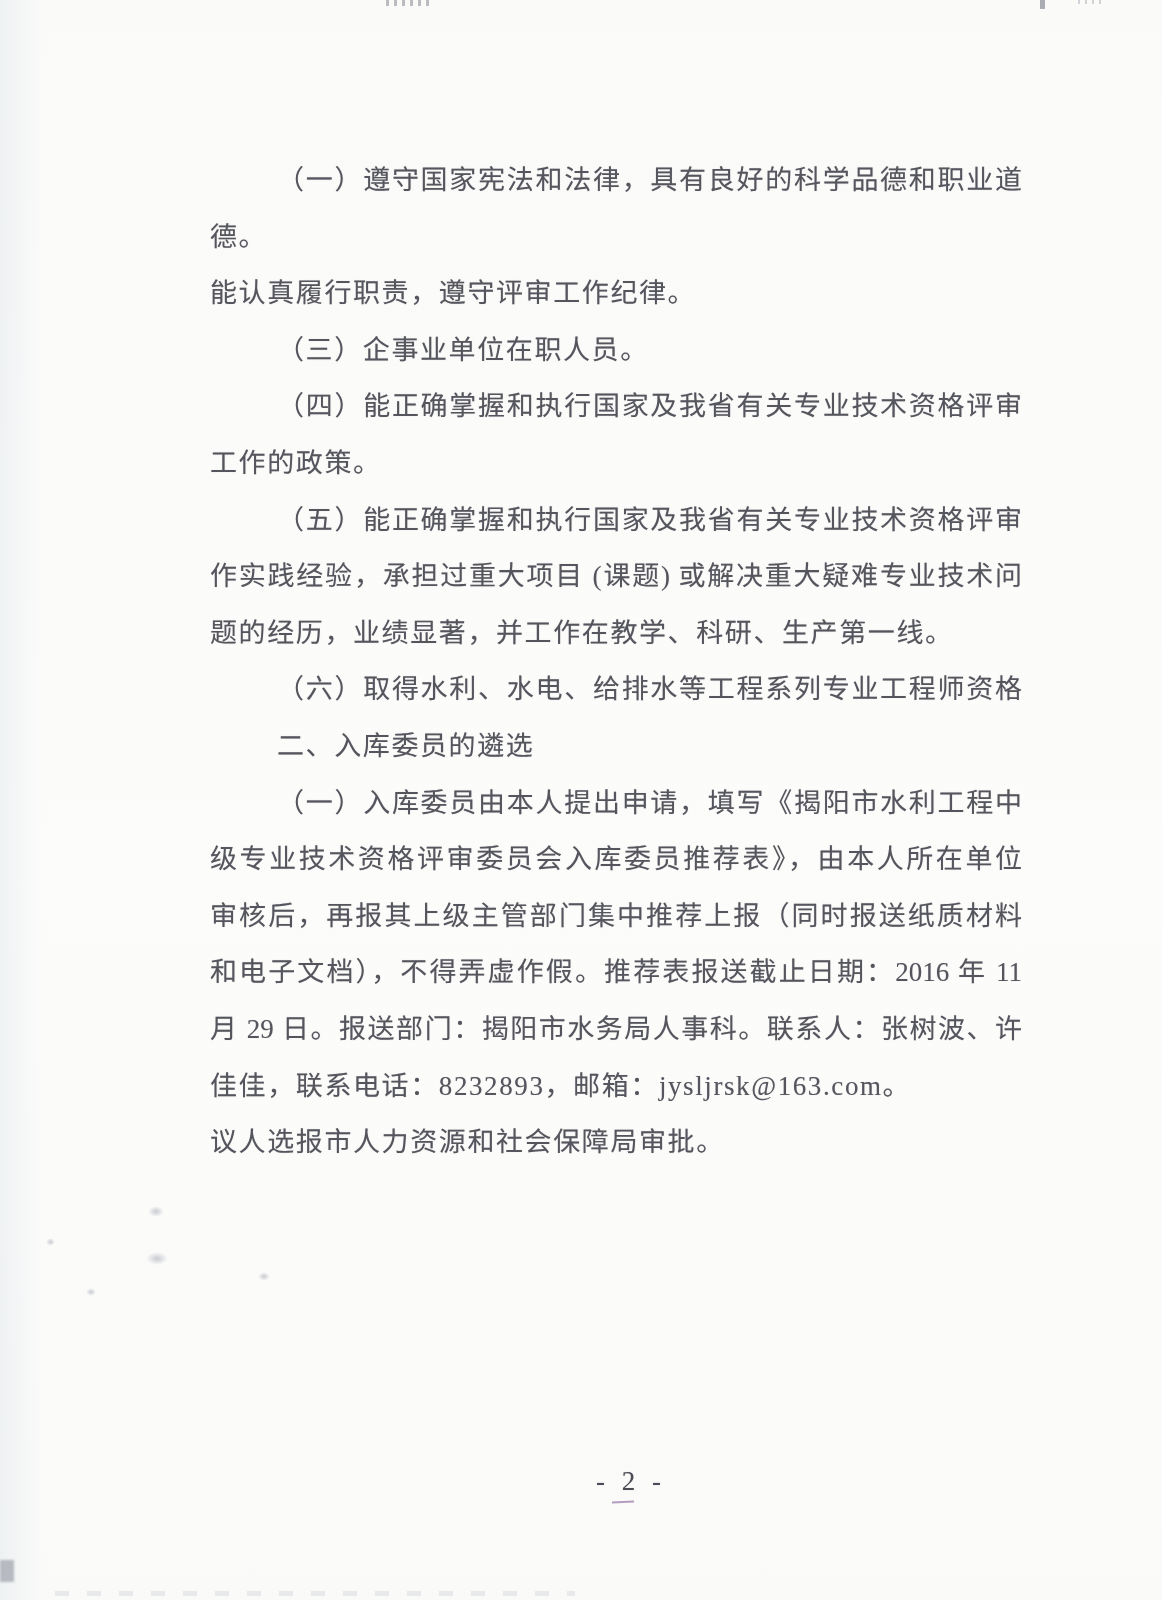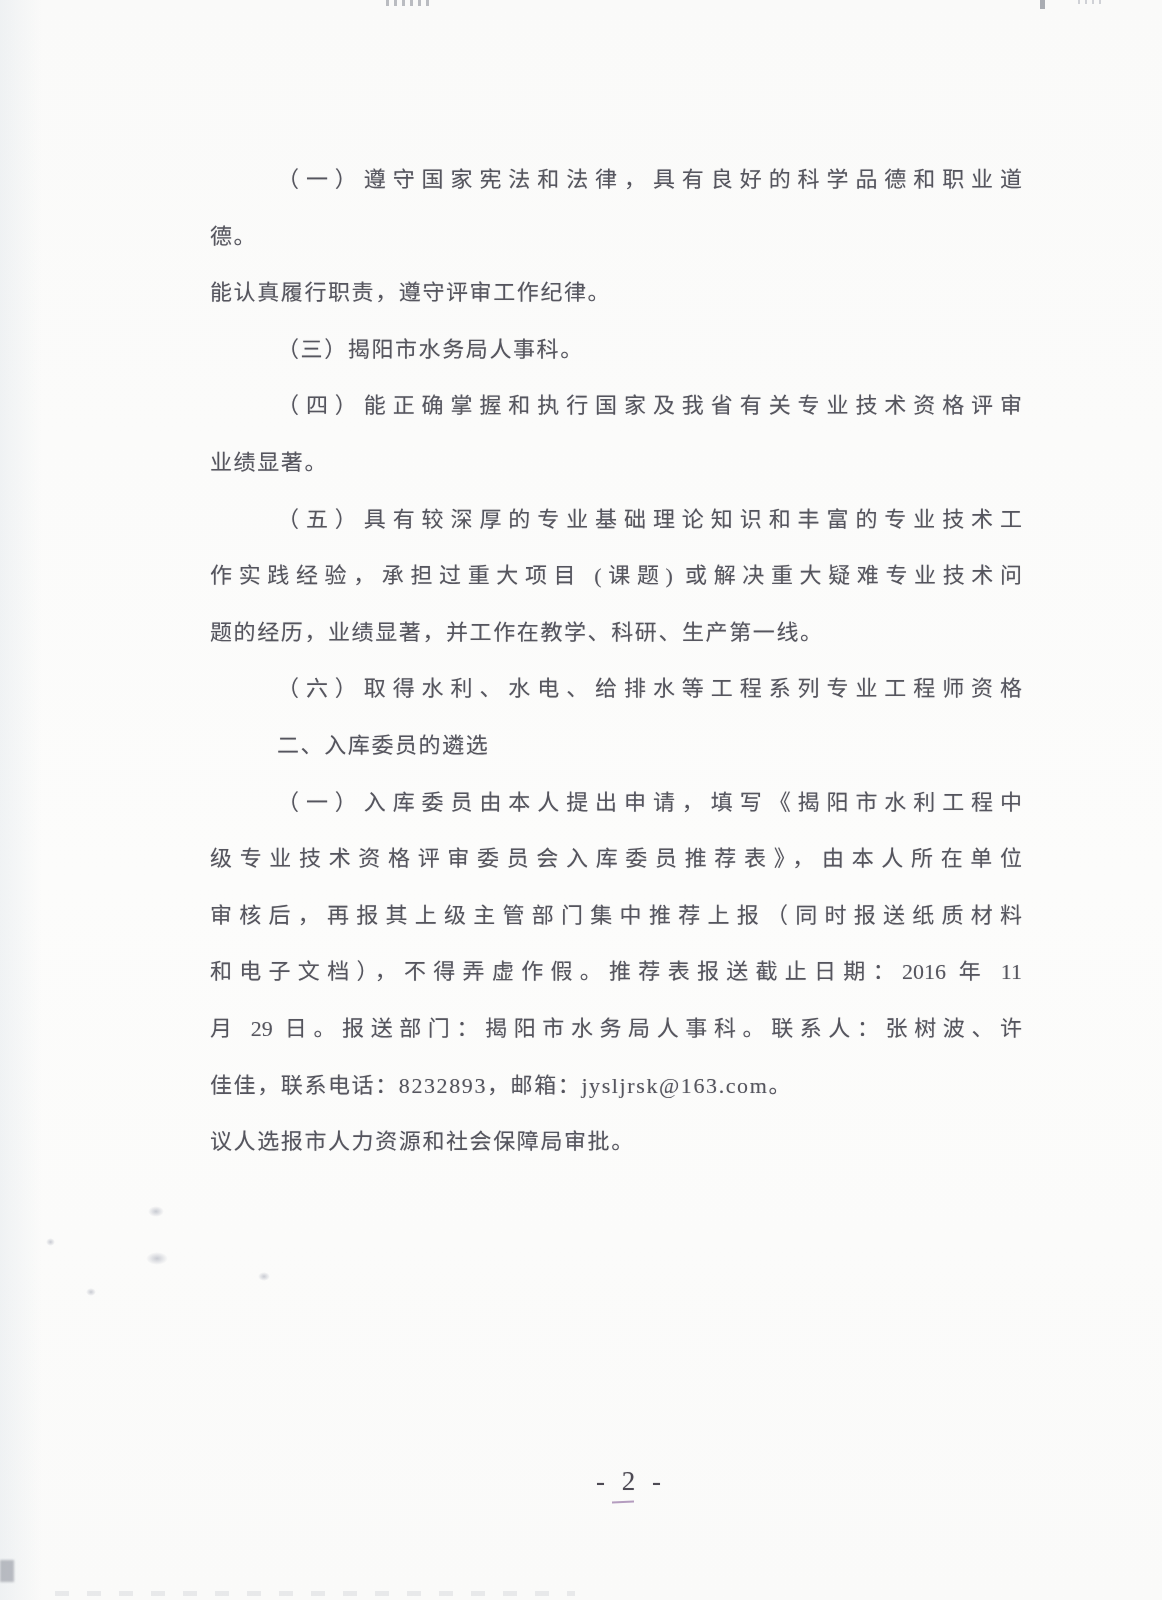--- a/index.html
+++ b/index.html
@@ -11,21 +11,21 @@
     background: linear-gradient(180deg, #fafaf9 0%, #fcfcfb 55%, #fafaf9 100%);
     font-family: "Liberation Serif", "DejaVu Serif", serif;
     color: #55555e;
   }
   
   .textblock {
     position: absolute;
     left: 210px;
     top: 152px;
     width: 812px;
-    font-size: 22px;
+    font-size: 27px;
   }
   .tl {
     height: 56.6px;
     line-height: 56.6px;
     white-space: normal;
     text-shadow: 0 0 1px rgba(85, 85, 94, 0.30);
     font-weight: 400;
   }
   .ind  { text-indent: 67px; }
   .full { text-align: justify; text-align-last: justify; }
@@ -116,24 +116,24 @@
   <div class="speck s3"></div>
   <div class="speck s4"></div>
   <div class="speck s5"></div>
   <div class="corner-bl"></div>
   <div class="bottom-smudge"></div>
 
   <div class="textblock">
     <div class="tl ind full">（一）遵守国家宪法和法律，具有良好的科学品德和职业道</div>
     <div class="tl last">德。</div>
     <div class="tl last">能认真履行职责，遵守评审工作纪律。</div>
-    <div class="tl ind last">（三）揭阳市水务局人事科。</div>
+    <div class="tl ind last">（三）企事业单位在职人员。</div>
     <div class="tl ind full">（四）能正确掌握和执行国家及我省有关专业技术资格评审</div>
-    <div class="tl last">业绩显著。</div>
-    <div class="tl ind full">（五）具有较深厚的专业基础理论知识和丰富的专业技术工</div>
+    <div class="tl last">工作的政策。</div>
+    <div class="tl ind full">（五）能正确掌握和执行国家及我省有关专业技术资格评审</div>
     <div class="tl full">作实践经验，承担过重大项目 (课题) 或解决重大疑难专业技术问</div>
     <div class="tl last">题的经历，业绩显著，并工作在教学、科研、生产第一线。</div>
     <div class="tl ind full">（六）取得水利、水电、给排水等工程系列专业工程师资格</div>
     <div class="tl ind last">二、入库委员的遴选</div>
     <div class="tl ind full">（一）入库委员由本人提出申请，填写《揭阳市水利工程中</div>
     <div class="tl full">级专业技术资格评审委员会入库委员推荐表》，由本人所在单位</div>
     <div class="tl full">审核后，再报其上级主管部门集中推荐上报（同时报送纸质材料</div>
     <div class="tl full">和电子文档），不得弄虚作假。推荐表报送截止日期：2016 年 11</div>
     <div class="tl full">月 29 日。报送部门：揭阳市水务局人事科。联系人：张树波、许</div>
     <div class="tl last">佳佳，联系电话：8232893，邮箱：jysljrsk@163.com。</div>

